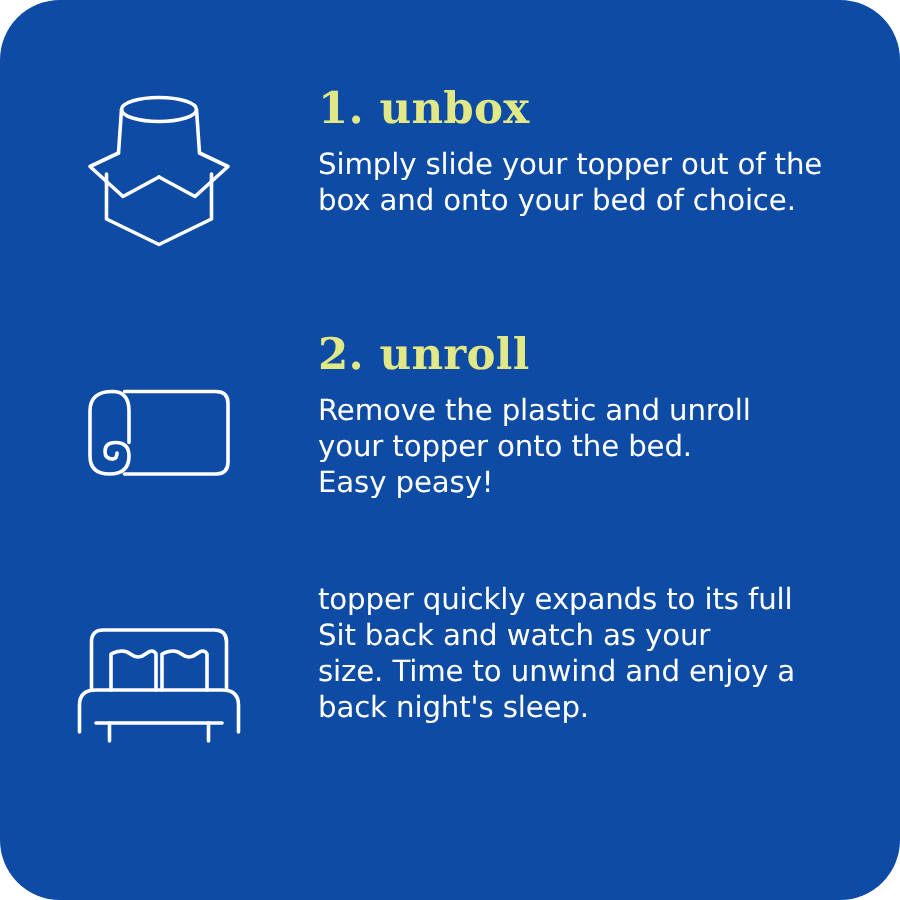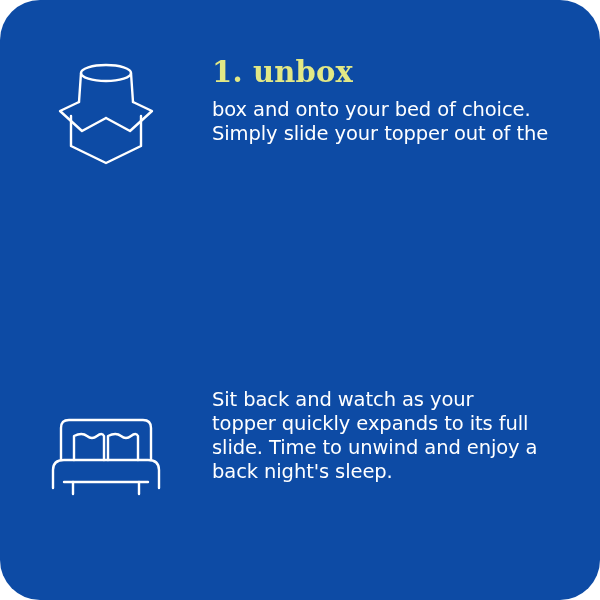--- a/index.html
+++ b/index.html
@@ -90,26 +90,49 @@
           <path d="M25 42 L6 51 L28 71 L52 58"></path>
           <path d="M79 42 L98 51 L76 71 L52 58"></path>
 
           <path d="M17 56 L17 86 L52 103 L87 86 L87 56"></path>
         </svg>
       </span>
     </div>
     <div class="text-col">
       <h2 class="step-heading">1. unbox</h2>
       <p class="step-body">
+        <span class="line">Simply slide your topper out of the</span>
         <span class="line">box and onto your bed of choice.</span>
-        <span class="line">Simply slide your topper out of the</span>
       </p>
     </div>
   </div>
 
+  <div class="step" id="step-2">
+    <div class="icon-col">
+      <span>
+        <svg width="106" height="74" viewBox="0 0 106 74" fill="none" stroke="#ffffff" stroke-width="2.4" stroke-linejoin="round" stroke-linecap="round">
+
+          <path d="M30 11 L91 11 Q99 11 99 19 L99 58 Q99 66 91 66 L30 66"></path>
+
+          <path d="M22 11 Q7 11 7 24 L7 54 Q7 66 20 66 Q33 66 33 54 Q33 45 24 45 Q17 45 17 51 Q17 56 22 56"></path>
+          <path d="M22 11 Q33 11 33 24 L33 45"></path>
+
+          <path d="M22 56 Q25 56 25 52"></path>
+        </svg>
+      </span>
+    </div>
+    <div class="text-col">
+      <h2 class="step-heading">2. unroll</h2>
+      <p class="step-body">
+        <span class="line">Remove the plastic and unroll</span>
+        <span class="line">your topper onto the bed.</span>
+        <span class="line">Easy peasy!</span>
+      </p>
+    </div>
+  </div>
 
   <div class="step" id="step-3">
     <div class="icon-col">
       <span>
         <svg width="110" height="82" viewBox="0 0 110 82" fill="none" stroke="#ffffff" stroke-width="2.4" stroke-linejoin="round" stroke-linecap="round">
 
           <path d="M10 44 L10 12 Q10 4 18 4 L92 4 Q100 4 100 12 L100 44"></path>
 
           <path d="M23 44 L23 20 Q31 16 36 20 Q41 24 46 20 Q51 16 53 20 L53 44"></path>
 
@@ -119,21 +142,21 @@
 
           <path d="M13 66 L97 66"></path>
 
           <path d="M22 66 L22 78"></path>
           <path d="M88 66 L88 78"></path>
         </svg>
       </span>
     </div>
     <div class="text-col">
       <p class="step-body">
+        <span class="line">topper quickly expands to its full</span>
         <span class="line">Sit back and watch as your</span>
-        <span class="line">topper quickly expands to its full</span>
-        <span class="line">slide. Time to unwind and enjoy a</span>
+        <span class="line">size. Time to unwind and enjoy a</span>
         <span class="line">back night's sleep.</span>
       </p>
     </div>
   </div>
 
 </div>
 
 </body></html>

